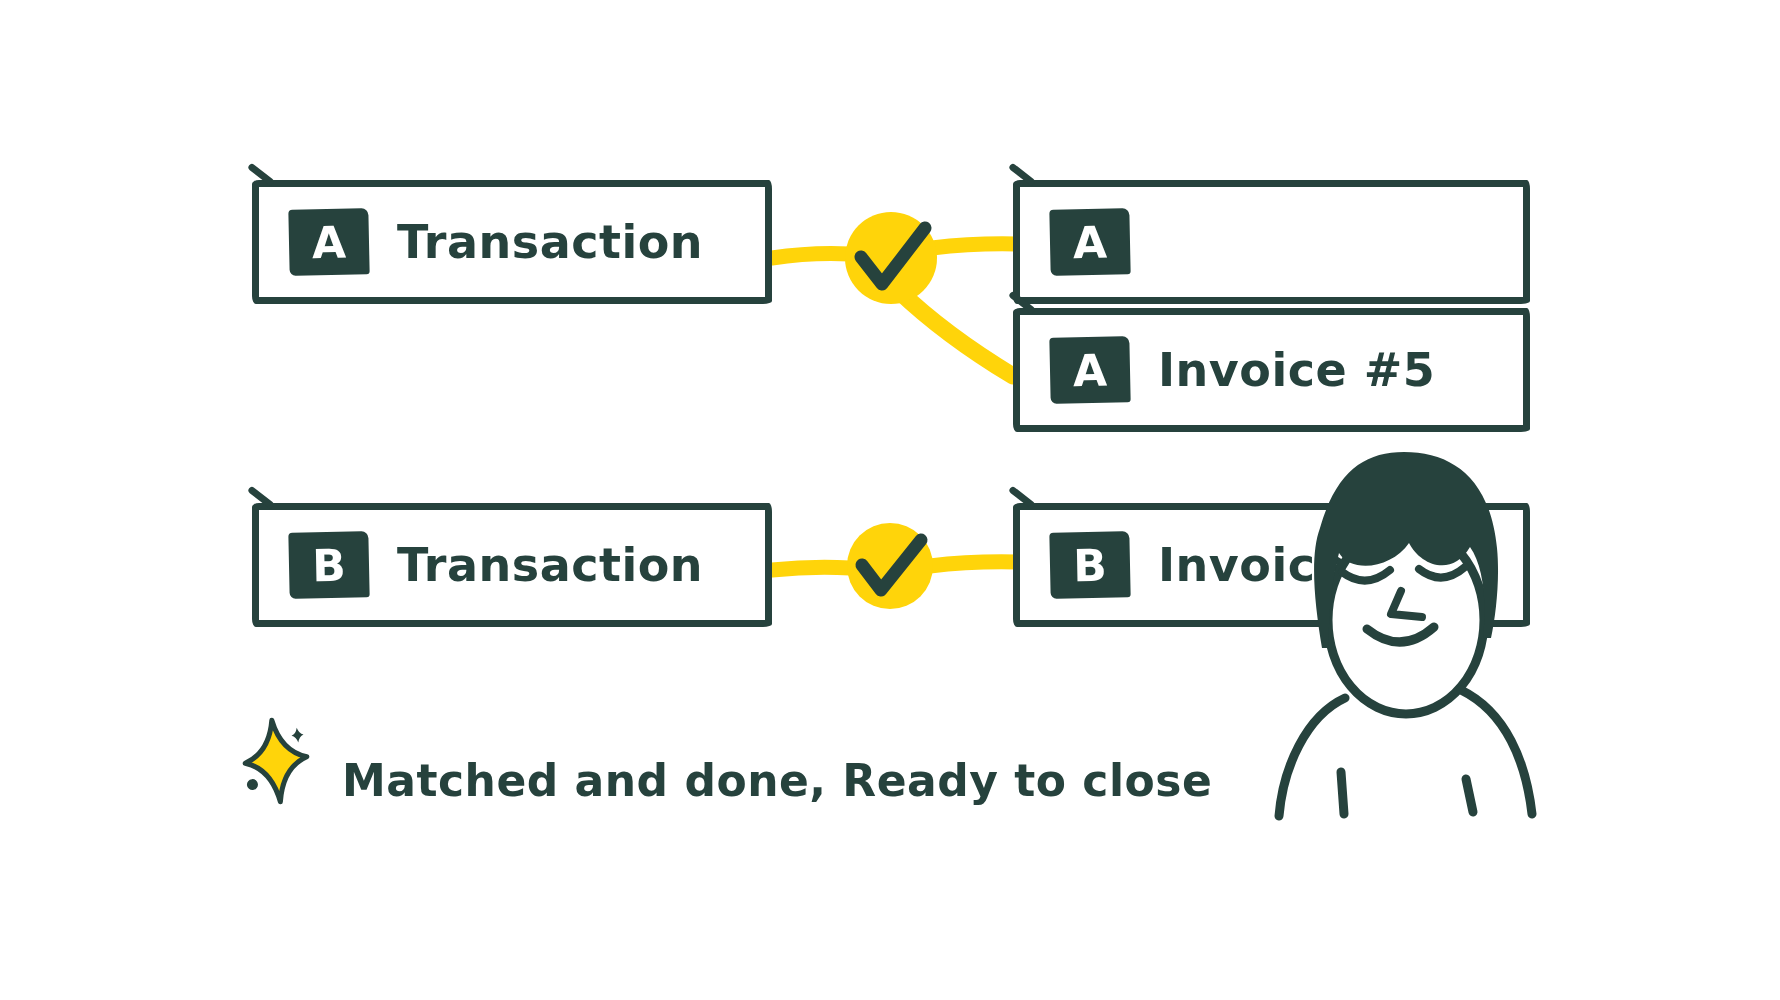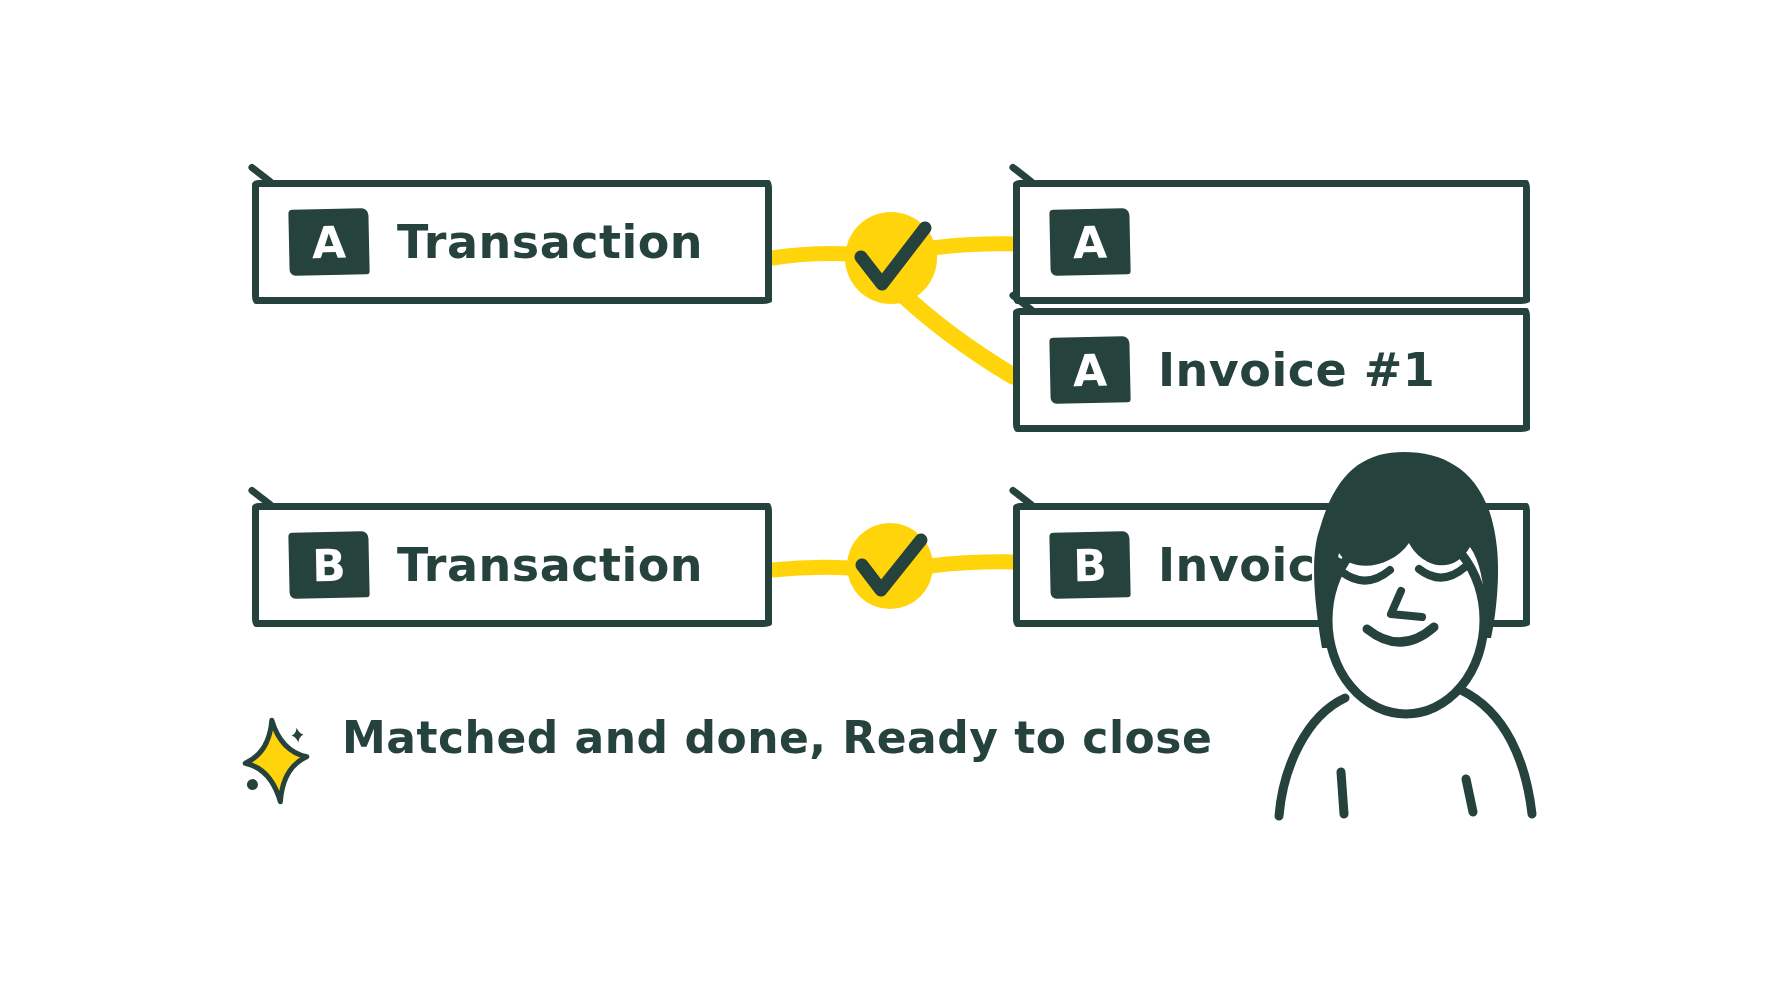--- a/index.html
+++ b/index.html
@@ -63,21 +63,21 @@
   #box-a-inv1{left:1013px;top:180px;width:517px;height:124px;}
   #box-a-inv2{left:1013px;top:308px;width:517px;height:124px;}
   #box-b-txn {left:252px;top:503px;width:520px;height:124px;}
   #box-b-inv {left:1013px;top:503px;width:517px;height:124px;}
 
   .caption{
     position:absolute;
     z-index:2;
     left:238px;top:712px;
     display:flex;
-    align-items:flex-start;
+    align-items:flex-end;
   }
   .caption-text{
     margin-left:22px;
     color:var(--ink);
     font-size:44px;
     font-weight:bold;
     letter-spacing:.5px;
     white-space:nowrap;
   }
 </style>
@@ -114,21 +114,21 @@
     <span class="badge">A</span>
     <span class="box-label">Transaction</span>
   </div>
 
   <div class="box" id="box-a-inv1">
     <span class="badge">A</span>
   </div>
 
   <div class="box" id="box-a-inv2">
     <span class="badge">A</span>
-    <span class="box-label">Invoice #1</span>
+    <span class="box-label">Invoice #5</span>
   </div>
 
   <div class="box" id="box-b-txn">
     <span class="badge">B</span>
     <span class="box-label">Transaction</span>
   </div>
 
   <div class="box" id="box-b-inv">
     <span class="badge">B</span>
     <span class="box-label">Invoice</span>

